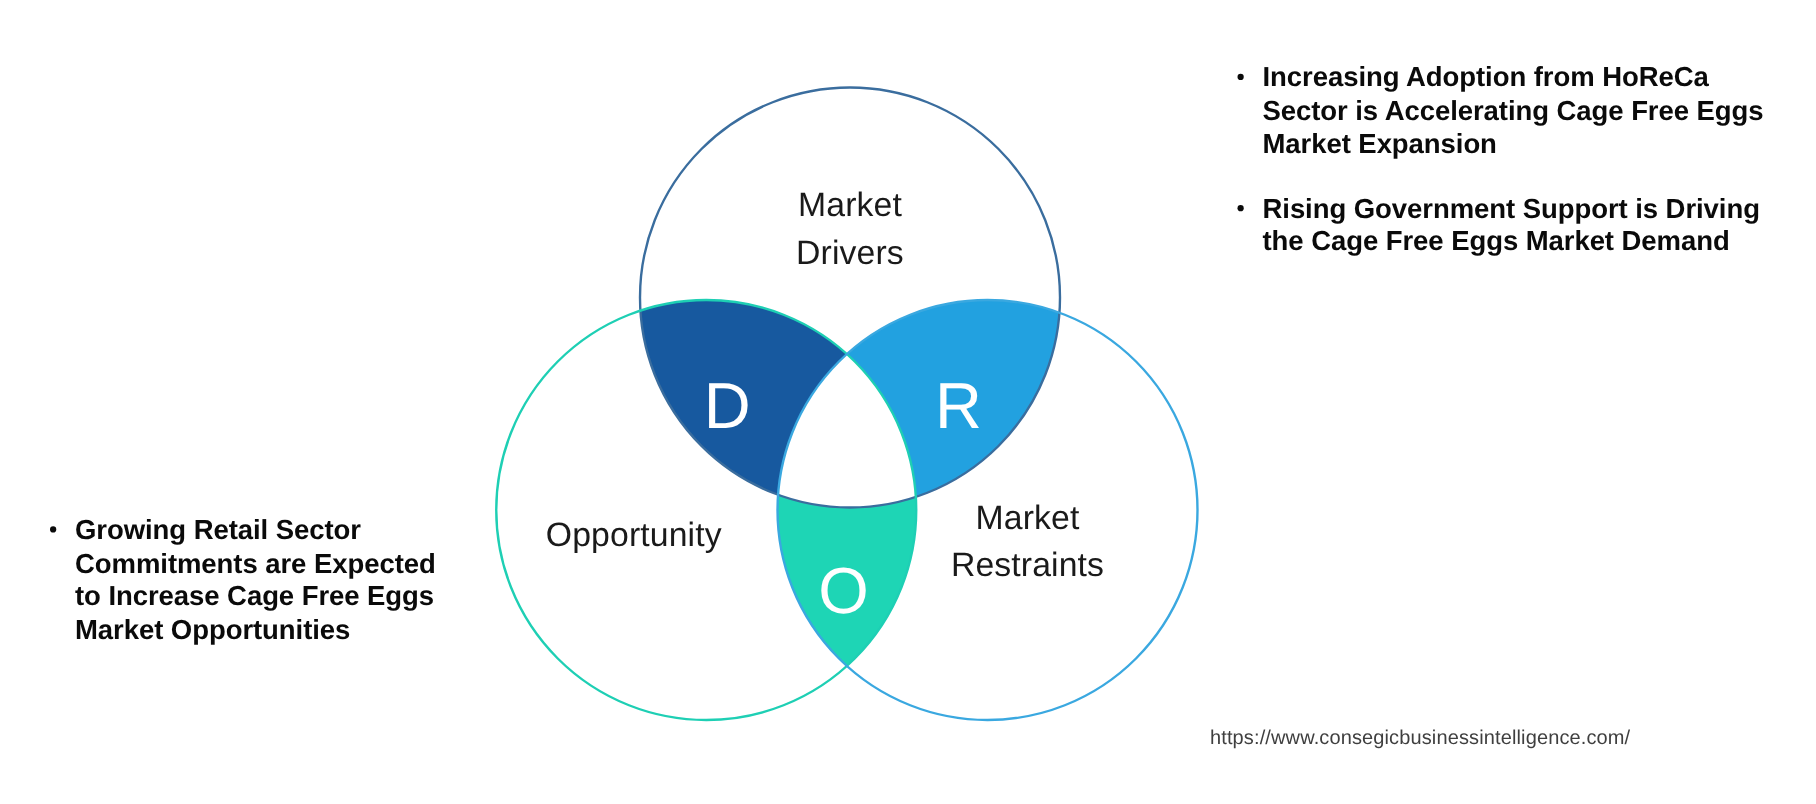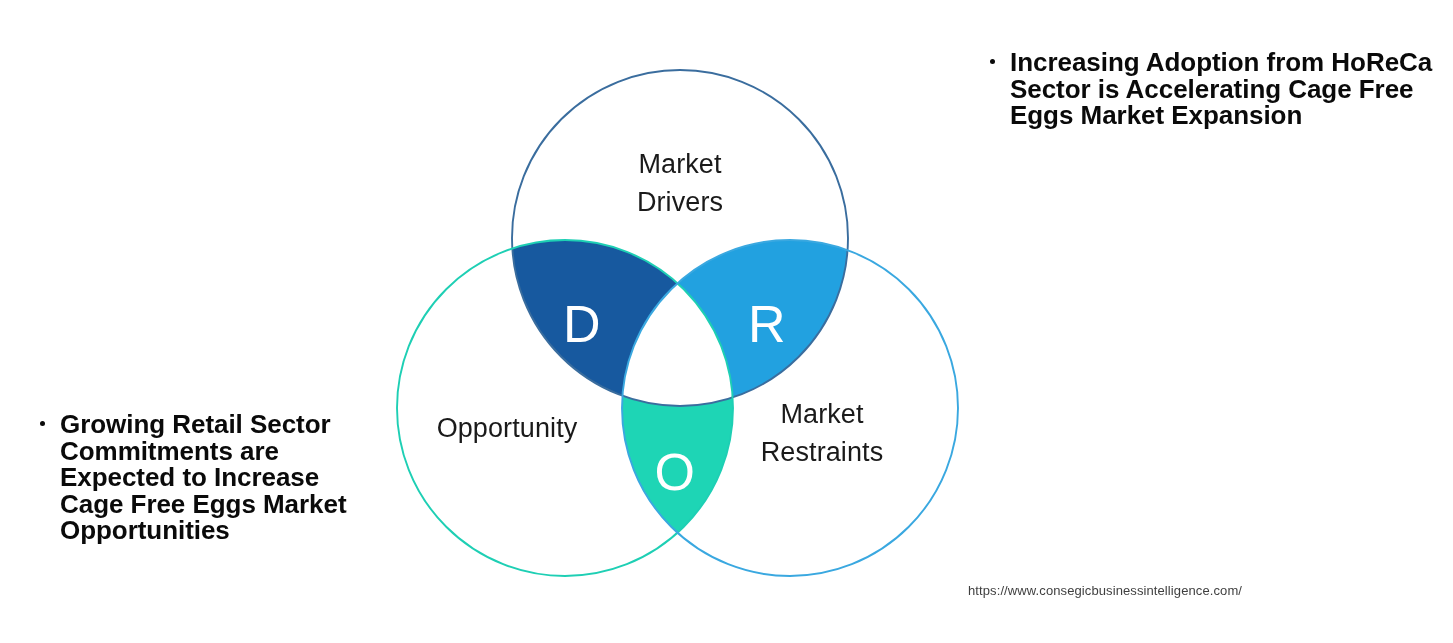--- a/index.html
+++ b/index.html
@@ -57,21 +57,21 @@
     position: absolute;
   }
   .callout ul {
     list-style: none;
     margin: 0;
     padding: 0;
   }
   .callout li {
     position: relative;
     padding-left: 24px;
-    font-size: 26px;
+    font-size: 22px;
     line-height: 26.5px;
     font-weight: 600;
     color: #0a0a0a;
     letter-spacing: -0.05px;
   }
   .callout li + li {
     margin-top: 25px;
   }
   .callout li .bullet-dot {
     position: absolute;
@@ -97,21 +97,21 @@
     left: 36px;
     top: 411px;
     width: 330px;
   }
 
   
   .source-url {
     position: absolute;
     left: 968px;
     top: 580px;
-    font-size: 13px;
+    font-size: 16px;
     line-height: 22px;
     color: #3f3f3f;
     letter-spacing: 0.1px;
     white-space: nowrap;
   }
 </style>
 </head>
 <body>
 
 <div class="stage">
@@ -170,20 +170,24 @@
       <text class="lens-letter" x="437" y="314">R</text>
       <text class="lens-letter" x="345" y="462">O</text>
     </svg>
   </div>
 
   <div class="callout" id="callout-drivers">
     <ul>
       <li>
         <span class="bullet-dot"></span>
         <span>Increasing Adoption from HoReCa Sector is Accelerating Cage Free Eggs Market Expansion</span>
+      </li>
+      <li>
+        <span class="bullet-dot"></span>
+        <span>Rising Government Support is Driving the Cage Free Eggs Market Demand</span>
       </li>
     </ul>
   </div>
 
 
   <div class="callout" id="callout-opportunity">
     <ul>
       <li>
         <span class="bullet-dot"></span>
         <span>Growing Retail Sector Commitments are Expected to Increase Cage Free Eggs Market Opportunities</span>

